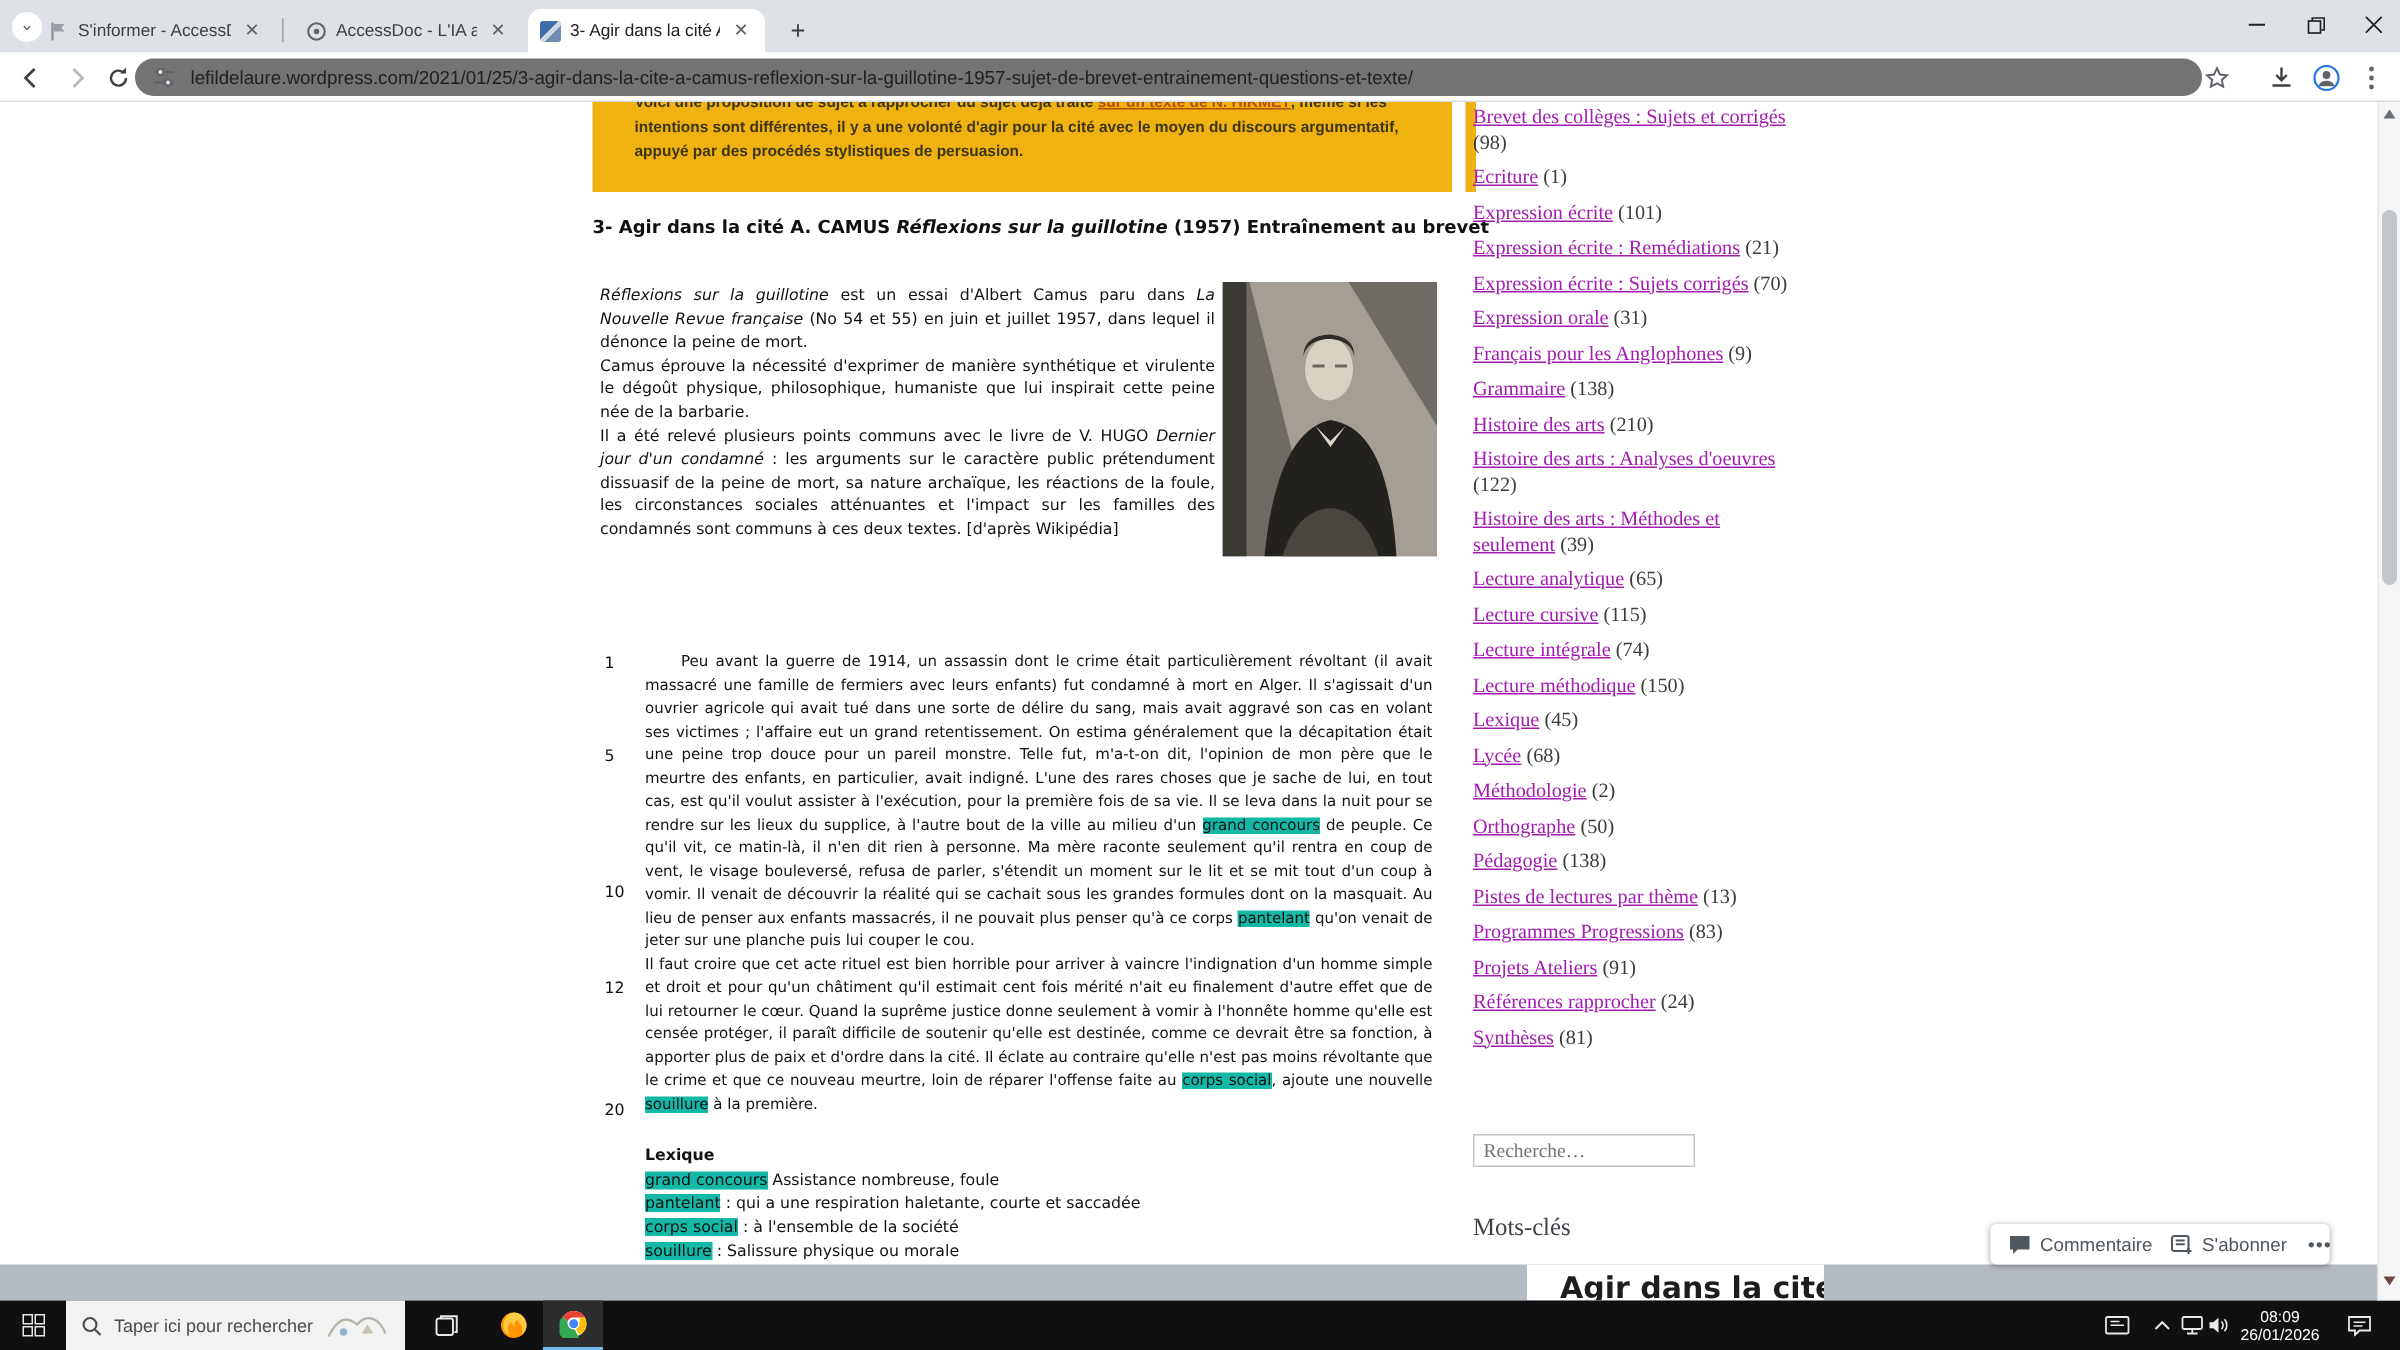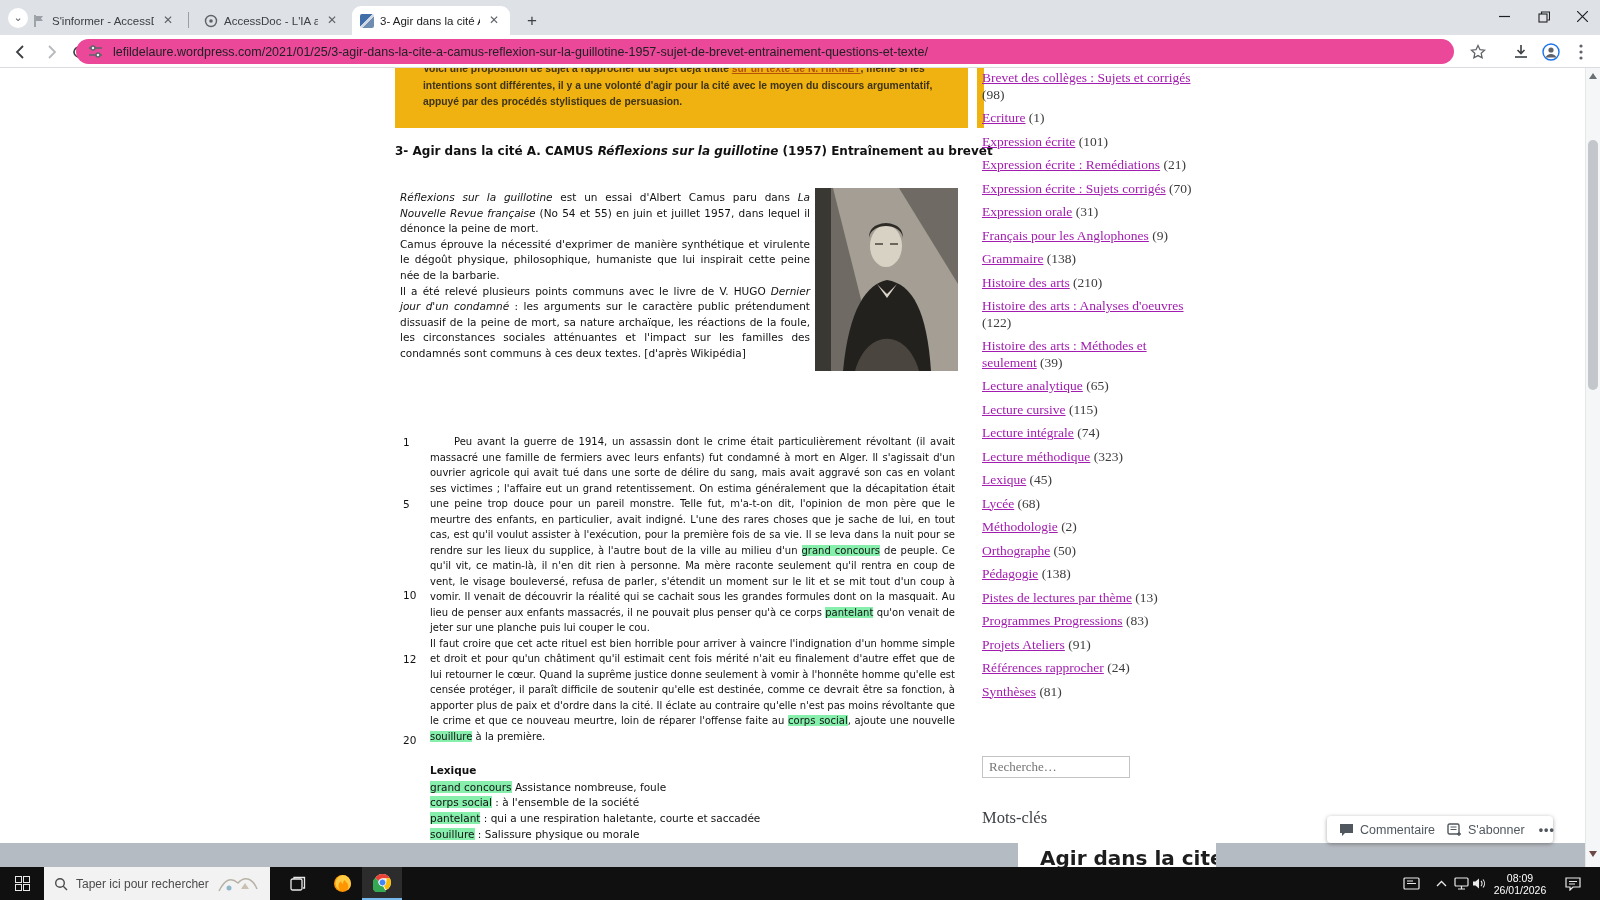--- a/index.html
+++ b/index.html
@@ -13,31 +13,31 @@
   .tab.active{background:#fff;border-radius:9px 9px 0 0;color:#202124;}
   .tabdiv{position:absolute;top:12px;width:1px;height:16px;background:#9aa0a6;}
   .fav{width:14px;height:14px;flex:0 0 14px;}
   .tabx{width:16px;height:16px;border-radius:50%;color:#5f6368;font-size:12px;line-height:15px;text-align:center;flex:0 0 16px;}
   .newtab{position:absolute;left:520px;top:9px;width:24px;height:24px;color:#3c4043;font-size:17px;line-height:23px;text-align:center;}
   .winctl{position:absolute;top:0;width:40px;height:33px;display:flex;align-items:center;justify-content:center;color:#202124;}
 
   
   .toolbar{position:absolute;left:0;top:35px;width:1600px;height:33px;background:#fff;border-bottom:1px solid #dadce0;box-sizing:border-box;}
   .navbtn{position:absolute;top:4px;width:25px;height:25px;display:flex;align-items:center;justify-content:center;}
-  .urlpill{position:absolute;left:76px;top:4px;width:1378px;height:25px;border-radius:13px;background:#ec4899;display:flex;align-items:center;}
+  .urlpill{position:absolute;left:90px;top:4px;width:1378px;height:25px;border-radius:13px;background:#737373;display:flex;align-items:center;}
   .urltext{font-size:12.5px;color:#202124;margin-left:10px;white-space:nowrap;overflow:hidden;}
   .tlicon{position:absolute;top:4px;width:26px;height:26px;display:flex;align-items:center;justify-content:center;}
 
   
   .page{position:absolute;left:0;top:68px;width:1600px;height:775px;background:#fff;overflow:hidden;}
   .notice{position:absolute;left:395px;top:0;width:573px;height:60px;background:#efb211;overflow:hidden;padding:0 28px;box-sizing:border-box;font-size:10.3px;font-weight:600;line-height:16.5px;color:#3f3415;text-align:left;}
   .notice .inner{margin-top:-7px;}
   .seg-lnk{color:#b4510a;text-decoration:underline;font-weight:700;}
   .seg-i{font-style:italic;}
-  .seg-hl{background:#86efac;}
+  .seg-hl{background:#14b8a6;}
   .notice-side{position:absolute;left:977px;top:0;width:7px;height:60px;background:#efb211;}
   .arttitle{position:absolute;left:395px;top:76px;width:560px;text-align:center;font-family:"DejaVu Sans",sans-serif;font-size:12px;font-weight:700;color:#111;white-space:nowrap;}
   .intro{position:absolute;left:400px;top:122px;width:410px;font-family:"DejaVu Sans",sans-serif;font-size:10.5px;line-height:15.6px;color:#111;text-align:justify;}
   .intro p{margin:0;}
   .photo{position:absolute;left:815px;top:120px;width:143px;height:183px;}
   .bodywrap{position:absolute;left:403px;top:366px;width:552px;font-family:"DejaVu Sans",sans-serif;font-size:10px;line-height:15.5px;color:#111;}
   .bodytext{margin-left:27px;width:525px;text-align:justify;}
   .bodytext p{margin:0;}
   .p1{text-indent:24px;}
   .lnum{position:absolute;left:0;width:18px;font-size:10.5px;color:#111;}
@@ -229,42 +229,42 @@
         </div>
       <div class="bodytext">
         <p class="p1"><span>Peu avant la guerre de 1914, un assassin dont le crime était particulièrement révoltant (il avait massacré une famille de fermiers avec leurs enfants) fut condamné à mort en Alger. Il s'agissait d'un ouvrier agricole qui avait tué dans une sorte de délire du sang, mais avait aggravé son cas en volant ses victimes ; l'affaire eut un grand retentissement. On estima généralement que la décapitation était une peine trop douce pour un pareil monstre. Telle fut, m'a-t-on dit, l'opinion de mon père que le meurtre des enfants, en particulier, avait indigné. L'une des rares choses que je sache de lui, en tout cas, est qu'il voulut assister à l'exécution, pour la première fois de sa vie. Il se leva dans la nuit pour se rendre sur les lieux du supplice, à l'autre bout de la ville au milieu d'un </span><span class="seg-hl">grand concours</span><span> de peuple. Ce qu'il vit, ce matin-là, il n'en dit rien à personne. Ma mère raconte seulement qu'il rentra en coup de vent, le visage bouleversé, refusa de parler, s'étendit un moment sur le lit et se mit tout d'un coup à vomir. Il venait de découvrir la réalité qui se cachait sous les grandes formules dont on la masquait. Au lieu de penser aux enfants massacrés, il ne pouvait plus penser qu'à ce corps </span><span class="seg-hl">pantelant</span><span> qu'on venait de jeter sur une planche puis lui couper le cou.</span></p>
         <p class="p2"><span>Il faut croire que cet acte rituel est bien horrible pour arriver à vaincre l'indignation d'un homme simple et droit et pour qu'un châtiment qu'il estimait cent fois mérité n'ait eu finalement d'autre effet que de lui retourner le cœur. Quand la suprême justice donne seulement à vomir à l'honnête homme qu'elle est censée protéger, il paraît difficile de soutenir qu'elle est destinée, comme ce devrait être sa fonction, à apporter plus de paix et d'ordre dans la cité. Il éclate au contraire qu'elle n'est pas moins révoltante que le crime et que ce nouveau meurtre, loin de réparer l'offense faite au </span><span class="seg-hl">corps social</span><span>, ajoute une nouvelle </span><span class="seg-hl">souillure</span><span> à la première.</span></p>
       </div>
     </div>
 
     <div class="lexique">
       <div class="lexhead">Lexique</div>
       <p class="lexline"><span class="seg-hl">grand concours</span><span> Assistance nombreuse, foule</span></p>
+      <p class="lexline"><span class="seg-hl">pantelant</span><span> : qui a une respiration haletante, courte et saccadée</span></p>
       <p class="lexline"><span class="seg-hl">corps social</span><span> : à l'ensemble de la société</span></p>
-      <p class="lexline"><span class="seg-hl">pantelant</span><span> : qui a une respiration haletante, courte et saccadée</span></p>
       <p class="lexline"><span class="seg-hl">souillure</span><span> : Salissure physique ou morale</span></p>
     </div>
 
     <div class="cats">
 
     <div class="cat"><span class="lbl">Brevet des collèges : Sujets et corrigés</span> <span class="cnt">(98)</span></div>
         <div class="cat"><span class="lbl">Ecriture</span> <span class="cnt">(1)</span></div>
         <div class="cat"><span class="lbl">Expression écrite</span> <span class="cnt">(101)</span></div>
         <div class="cat"><span class="lbl">Expression écrite : Remédiations</span> <span class="cnt">(21)</span></div>
         <div class="cat"><span class="lbl">Expression écrite : Sujets corrigés</span> <span class="cnt">(70)</span></div>
         <div class="cat"><span class="lbl">Expression orale</span> <span class="cnt">(31)</span></div>
         <div class="cat"><span class="lbl">Français pour les Anglophones</span> <span class="cnt">(9)</span></div>
         <div class="cat"><span class="lbl">Grammaire</span> <span class="cnt">(138)</span></div>
         <div class="cat"><span class="lbl">Histoire des arts</span> <span class="cnt">(210)</span></div>
         <div class="cat"><span class="lbl">Histoire des arts : Analyses d'oeuvres</span> <span class="cnt">(122)</span></div>
         <div class="cat"><span class="lbl">Histoire des arts : Méthodes et seulement</span> <span class="cnt">(39)</span></div>
         <div class="cat"><span class="lbl">Lecture analytique</span> <span class="cnt">(65)</span></div>
         <div class="cat"><span class="lbl">Lecture cursive</span> <span class="cnt">(115)</span></div>
         <div class="cat"><span class="lbl">Lecture intégrale</span> <span class="cnt">(74)</span></div>
-        <div class="cat"><span class="lbl">Lecture méthodique</span> <span class="cnt">(323)</span></div>
+        <div class="cat"><span class="lbl">Lecture méthodique</span> <span class="cnt">(150)</span></div>
         <div class="cat"><span class="lbl">Lexique</span> <span class="cnt">(45)</span></div>
         <div class="cat"><span class="lbl">Lycée</span> <span class="cnt">(68)</span></div>
         <div class="cat"><span class="lbl">Méthodologie</span> <span class="cnt">(2)</span></div>
         <div class="cat"><span class="lbl">Orthographe</span> <span class="cnt">(50)</span></div>
         <div class="cat"><span class="lbl">Pédagogie</span> <span class="cnt">(138)</span></div>
         <div class="cat"><span class="lbl">Pistes de lectures par thème</span> <span class="cnt">(13)</span></div>
         <div class="cat"><span class="lbl">Programmes Progressions</span> <span class="cnt">(83)</span></div>
         <div class="cat"><span class="lbl">Projets Ateliers</span> <span class="cnt">(91)</span></div>
         <div class="cat"><span class="lbl">Références rapprocher</span> <span class="cnt">(24)</span></div>
         <div class="cat"><span class="lbl">Synthèses</span> <span class="cnt">(81)</span></div>

